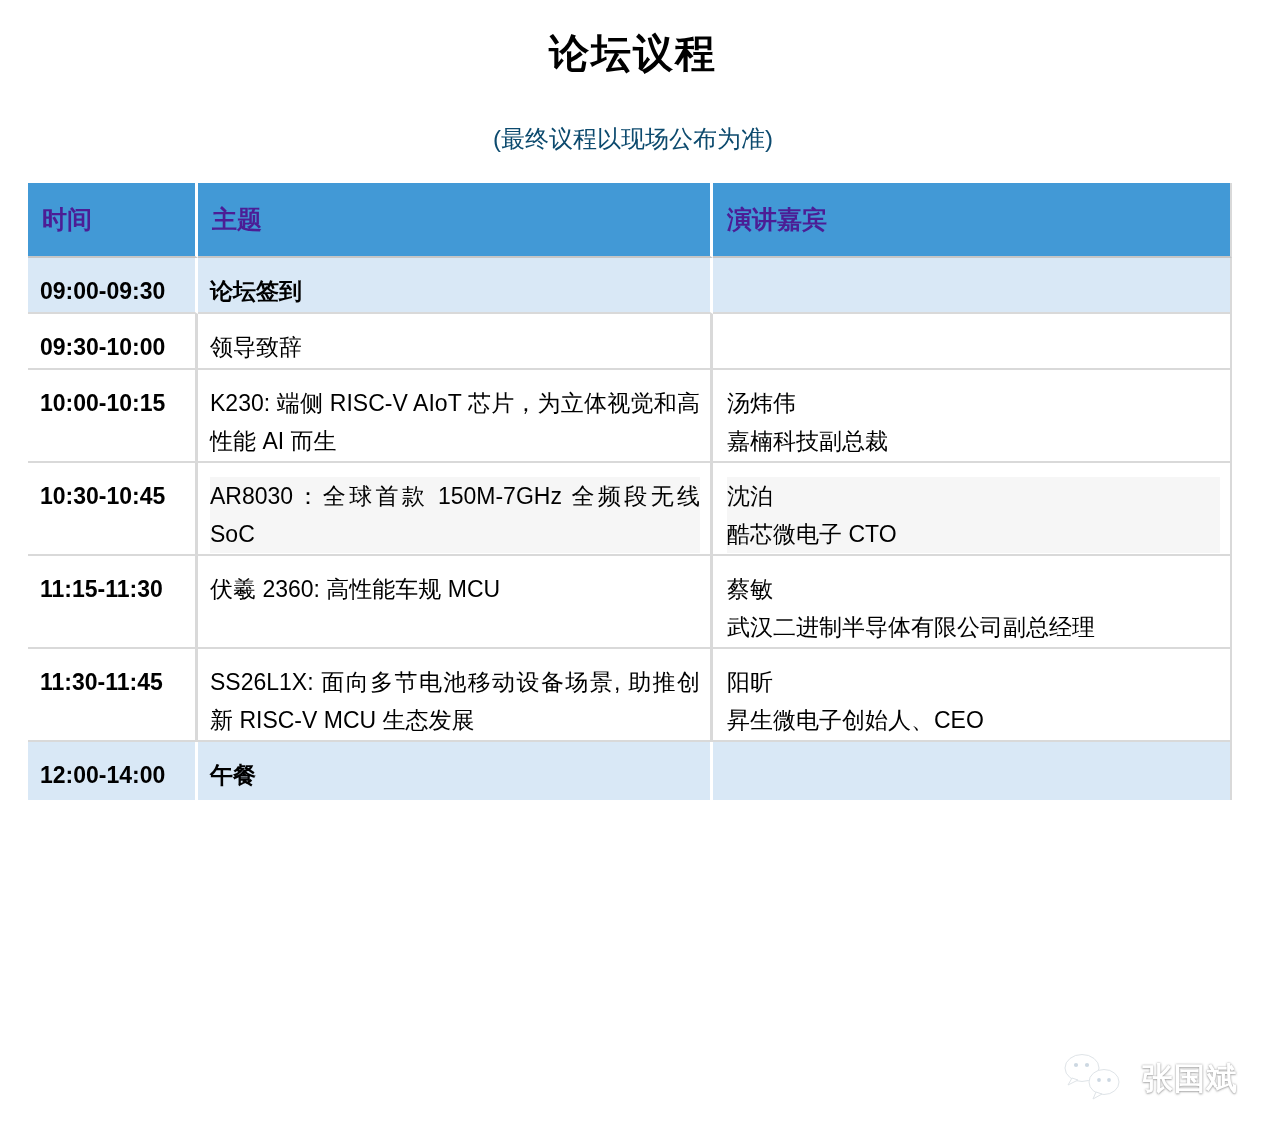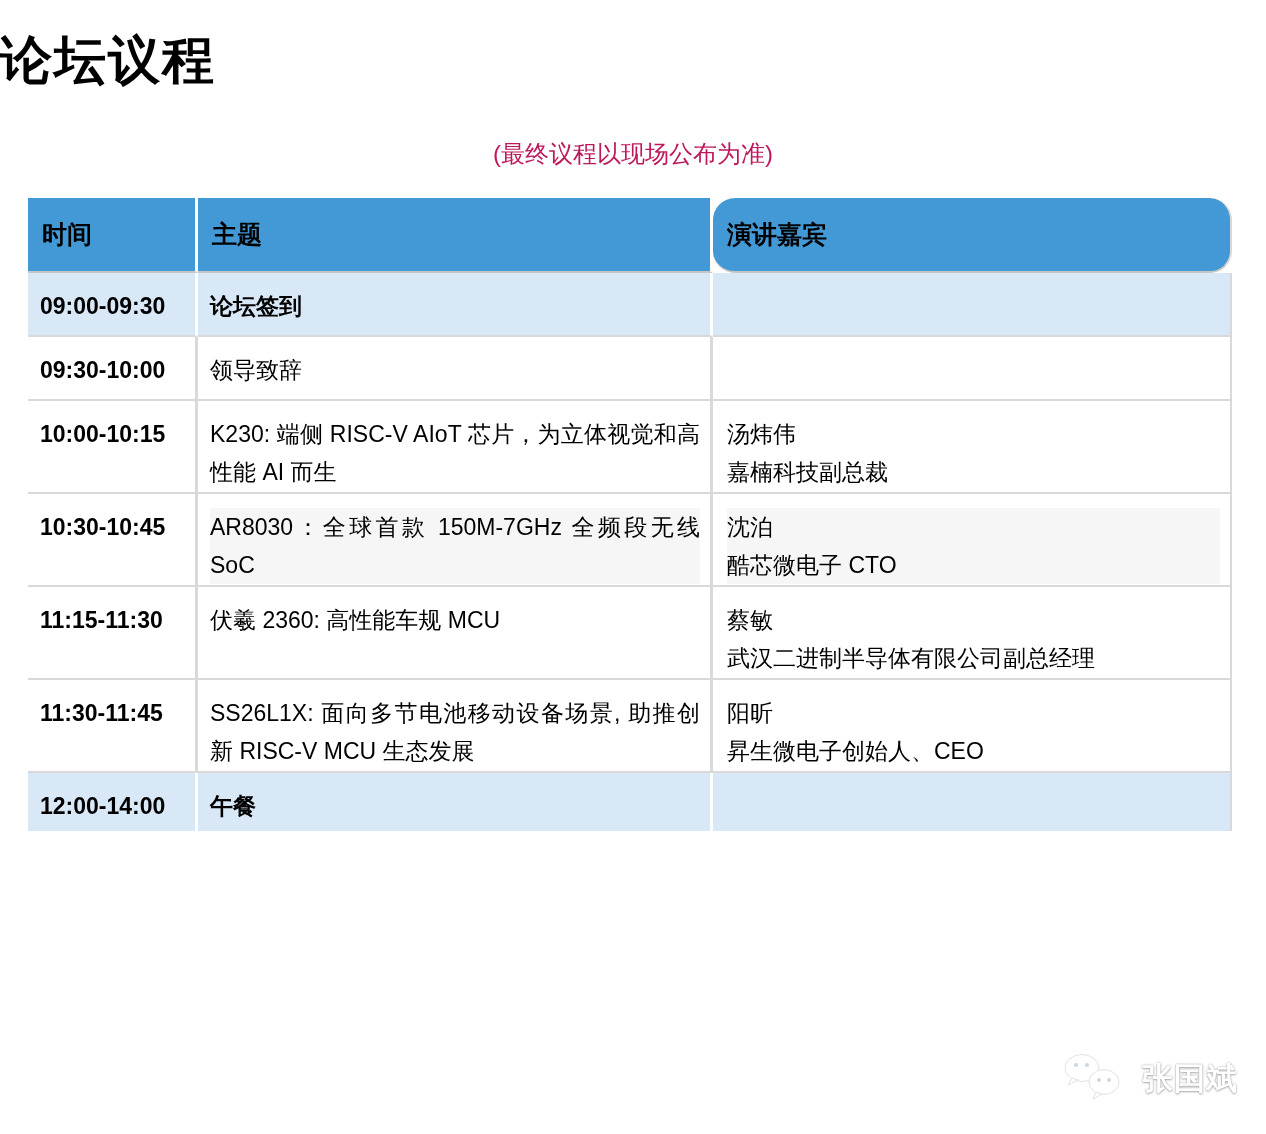--- a/index.html
+++ b/index.html
@@ -9,49 +9,49 @@
     --hl:#f6f6f6;
   }
   *{box-sizing:border-box;}
   html,body{margin:0;padding:0;}
   body{
     width:1266px;height:1134px;overflow:hidden;background:#ffffff;
     font-family:"Liberation Sans","DejaVu Sans",sans-serif;color:#000;
     position:relative;
   }
   .page-title{
-    font-size:52px;font-weight:bold;color:#000;
+    text-align:center;font-size:40px;font-weight:bold;color:#000;
     margin:26px 0 0 0;letter-spacing:2px;
   }
   .page-subtitle{
-    text-align:center;font-size:24px;color:#be185d;margin-top:42px;
+    text-align:center;font-size:24px;color:#0c4a6e;margin-top:42px;
   }
   table.agenda{
     border-collapse:separate;border-spacing:0;table-layout:fixed;
     width:1204px;margin:28px 0 0 28px;
   }
   col.c-time{width:170px;}
   col.c-topic{width:515px;}
   col.c-speaker{width:519px;}
   th{
-    background:var(--header-bg);color:#000000;font-size:25px;font-weight:bold;
+    background:var(--header-bg);color:#4c1d95;font-size:25px;font-weight:bold;
     text-align:left;height:75px;padding:0 0 0 14px;vertical-align:middle;
     border-bottom:2px solid #c6c6c6;
   }
   th.sep{border-right:3px solid #ffffff;}
-  th:last-child{border-right:2px solid var(--border);border-radius:22px;}
+  th:last-child{border-right:2px solid var(--border);}
   td{
     vertical-align:top;font-size:23px;line-height:38px;
     border-bottom:2px solid var(--border);
     padding-top:14px;
   }
   td.col-time{font-weight:bold;padding-left:12px;border-right:3px solid var(--border);}
   td.col-topic{padding-left:12px;padding-right:10px;border-right:3px solid var(--border);text-align:justify;}
   td.col-speaker{padding-left:14px;padding-right:10px;border-right:2px solid var(--border);}
-  tr.h-short td{height:64px;}
+  tr.h-short td{height:56px;}
   tr.h-tall td{height:88px;}
   tr.h-last td{height:58px;border-bottom:none;}
   tr.row-break td{
     background:var(--break-bg);
     border-right-color:#ffffff;
   }
   tr.row-break td.col-speaker{border-right-color:var(--border);}
   tr.row-break td.col-topic{font-weight:bold;text-align:left;}
   .hl{background:var(--hl);display:block;}
   .speaker-name,.speaker-title{display:block;}

